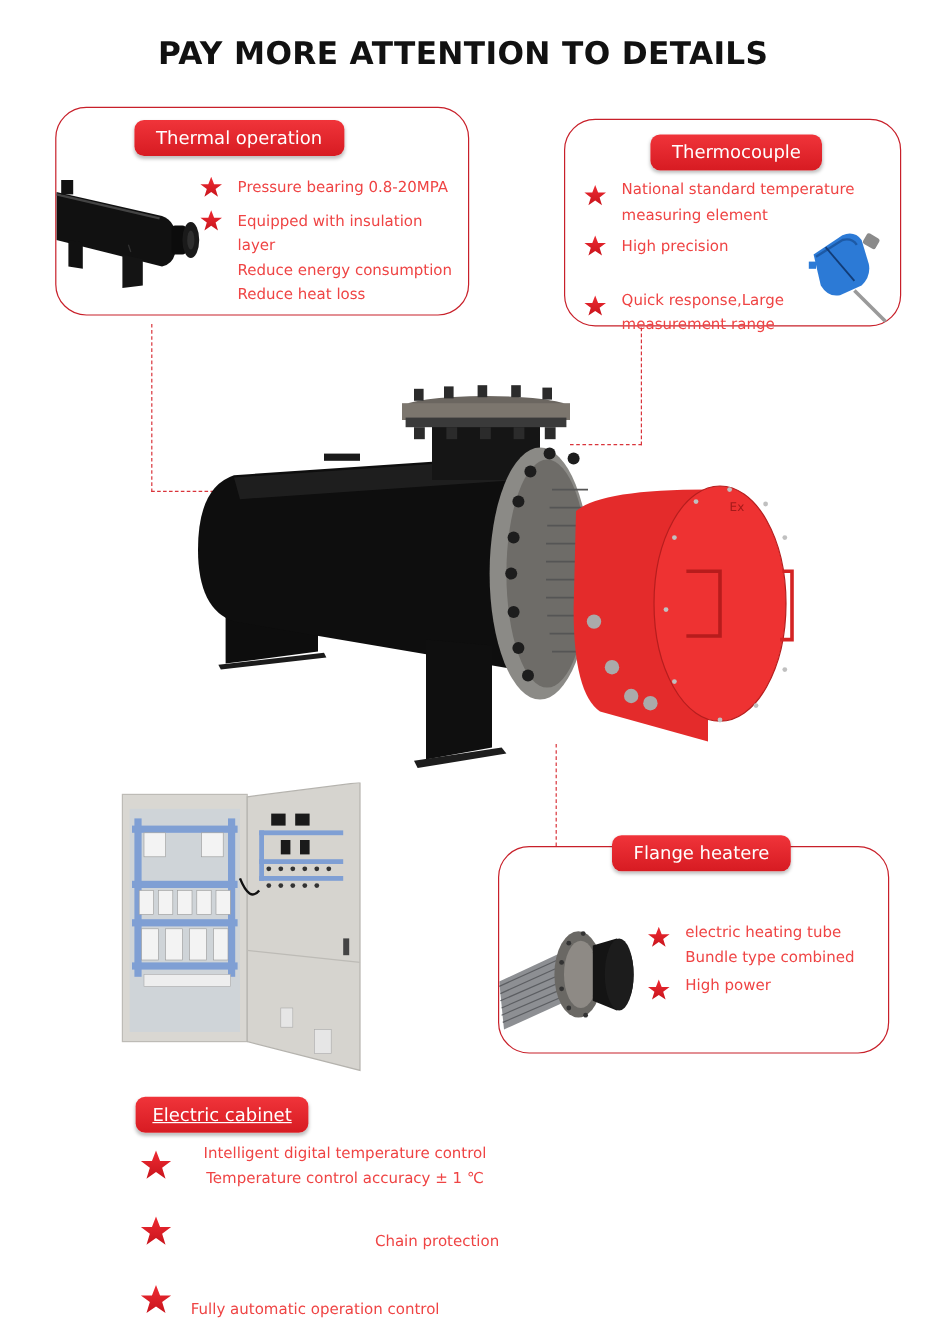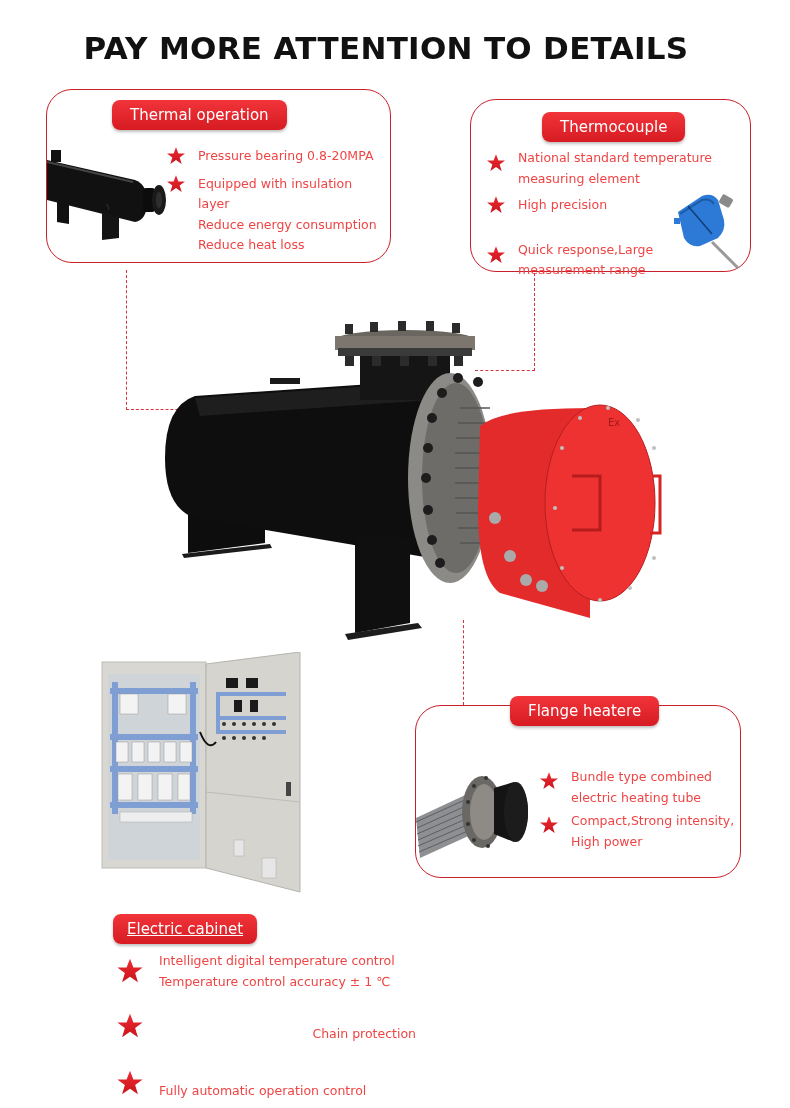--- a/index.html
+++ b/index.html
@@ -1,21 +1,21 @@
 <!DOCTYPE html>
 <html><head>
 <meta charset="utf-8">
 <style>
   * { box-sizing: border-box; margin: 0; padding: 0; }
   html, body { width: 790px; height: 1108px; background: #ffffff; overflow: hidden; }
   body { position: relative; font-family: "DejaVu Sans", "Liberation Sans", sans-serif; color: #1a1a1a; }
 
   .page-title {
     position: absolute; left: 0; top: 30px; width: 772px; text-align: center;
-    font-family: "DejaVu Sans", sans-serif; font-weight: bold; font-size: 31px;
+    font-family: "DejaVu Sans", sans-serif; font-weight: bold; font-size: 26px;
     letter-spacing: 0.3px; color: #111;
   }
 
   .callout-box {
     position: absolute; border: 1.5px solid #c8202a; border-radius: 26px; background: #fff;
   }
   .pill {
     position: absolute; height: 30px; padding: 0 18px; border-radius: 8px;
     background: linear-gradient(180deg, #f0343a 0%, #d71b22 100%);
     color: #fff; font-size: 15px; line-height: 30px; white-space: nowrap;
@@ -250,28 +250,27 @@
     <path d="M78,20 L98,14 Q112,20 112,44 Q112,68 98,74 L78,66 Z" fill="#141414"></path>
     <ellipse cx="100" cy="44" rx="12" ry="30" fill="#1c1c1c"></ellipse>
   </svg>
 </div>
 
 <ul class="feature-list" style="left:539px; top:767px; width:205px;">
   <li class="feature" style="margin-bottom:3px;">
     <svg class="star" style="top:4px">
         <use href="#star"></use>
       </svg>
+    <span class="line">electric heating tube</span>
     <span class="line">Bundle type combined</span>
-    <span class="line">electric heating tube</span>
   </li>
   <li class="feature">
     <svg class="star" style="top:4px">
         <use href="#star"></use>
       </svg>
-    <span class="line">Compact,Strong intensity,</span>
     <span class="line">High power</span>
   </li>
 </ul>
 
 <div class="img-slot" style="left:100px; top:652px; width:210px; height:252px;">
   <svg width="210" height="252" viewBox="0 0 210 252">
 
     <rect x="2" y="10" width="104" height="206" fill="#d9d7d2" stroke="#bdbbb6"></rect>
     <rect x="8" y="22" width="92" height="186" fill="#cfd4d8"></rect>
 
@@ -329,21 +328,21 @@
     <path d="M100,80 Q108,100 116,90" stroke="#111" stroke-width="2" fill="none"></path>
     <rect x="186" y="130" width="5" height="14" fill="#444"></rect>
     <rect x="134" y="188" width="10" height="16" fill="#e6e6e6" stroke="#aaa" stroke-width="0.5"></rect>
     <rect x="162" y="206" width="14" height="20" fill="#e6e6e6" stroke="#aaa" stroke-width="0.5"></rect>
   </svg>
 </div>
 
 <div class="pill" style="left:113px; top:914px; padding:0 14px;text-decoration:underline;">Electric cabinet</div>
 
 <ul class="feature-list" style="left:116px; top:951px; width:300px;">
-  <li class="feature" style="padding-left:43px; margin-bottom:20px;">
+  <li class="feature" style="padding-left:43px; margin-bottom:20px;text-align:center;">
     <svg class="star" style="width:28px;height:28px;top:6px;">
         <use href="#star"></use>
       </svg>
     <span class="line">Intelligent digital temperature control</span>
     <span class="line">Temperature control accuracy ± 1 ℃</span>
   </li>
   <li class="feature" style="padding-left:43px; margin-bottom:24px; padding-top:12px;text-align:right;">
     <svg class="star" style="width:28px;height:28px;top:0;">
         <use href="#star"></use>
       </svg>

